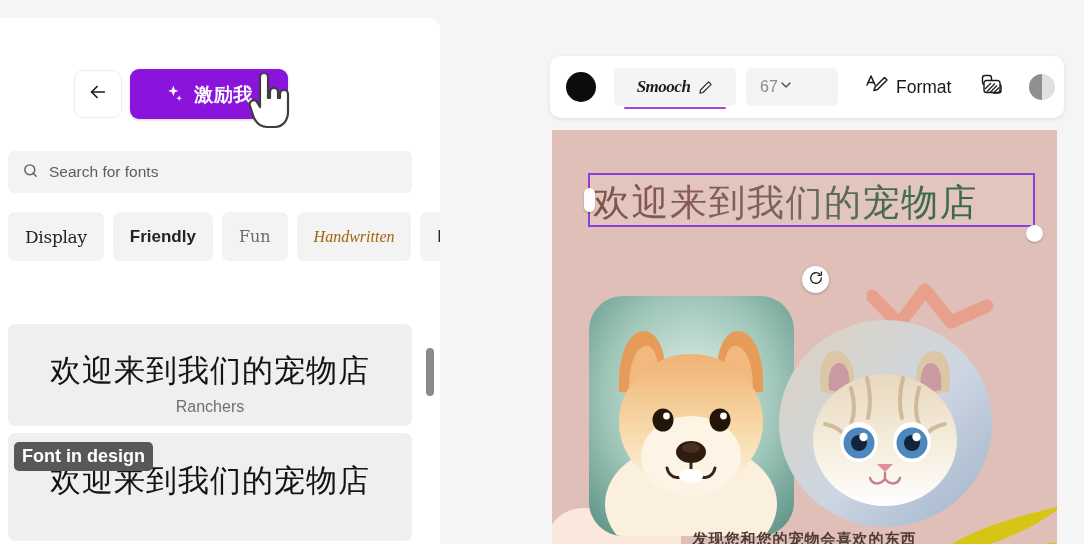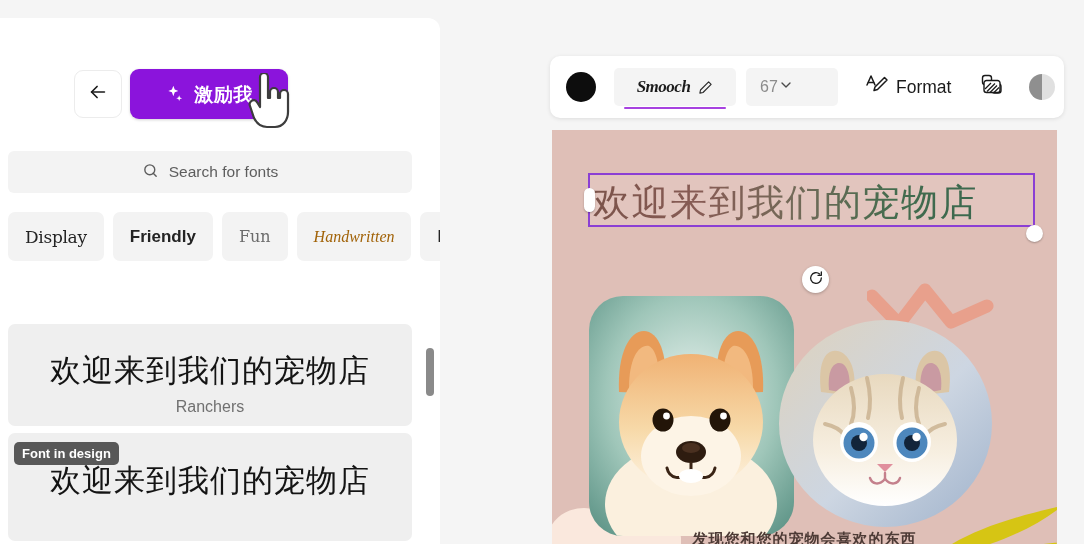--- a/index.html
+++ b/index.html
@@ -57,21 +57,20 @@
 
   
   .search-box {
     position: absolute; left: 8px; top: 133px;
     width: 404px; height: 42px;
     background: #f3f3f3;
     border-radius: 6px;
     display: flex; align-items: center; gap: 10px;
     padding: 0 14px;
     cursor: text;
-    justify-content: center;
   }
   .search-box svg { width: 17px; height: 17px; flex: none; }
   .search-txt { color: #5d5d5d; font-size: 15.5px; }
 
   
   .pill-row {
     position: absolute; left: 8px; top: 194px;
     width: 432px; height: 49px;
     display: flex; gap: 9px;
     overflow: hidden;
@@ -139,21 +138,21 @@
     color: #707070;
     margin-top: 6px;
   }
   .font-card.second { padding-bottom: 40px; }
   .font-card.second .sample { font-family: "DejaVu Sans", sans-serif; }
 
   .badge-in-design {
     position: absolute; left: 14px; top: 424px;
     background: #585858;
     color: #ffffff;
-    font-size: 13px;
+    font-size: 18px;
     font-weight: 700;
     border-radius: 5px;
     padding: 4px 8px;
     z-index: 25;
     white-space: nowrap;
   }
 
   
   .scrollbar-track {
     position: absolute; right: 6px; top: 306px;

